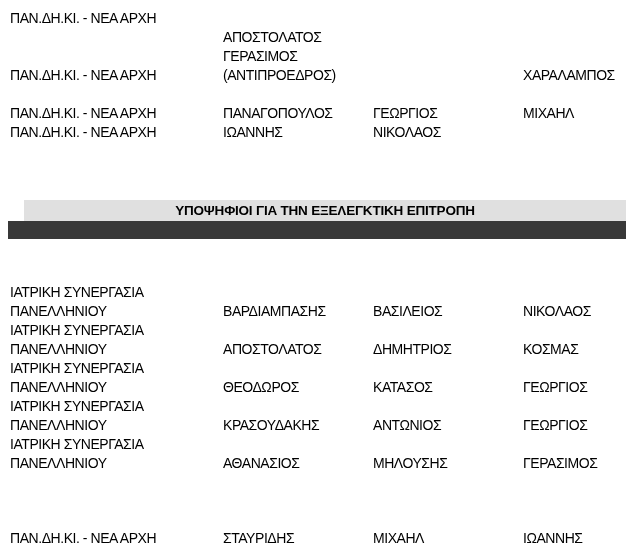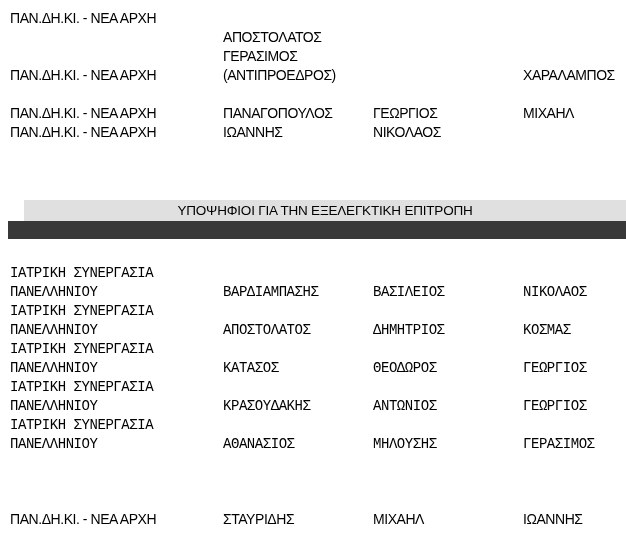--- a/index.html
+++ b/index.html
@@ -25,28 +25,28 @@
   }
   .cell{white-space:normal;overflow:hidden;}
   .h-single{height:19px;}
   .h-triple{height:57px;}
   .row-first{margin-top:9px;}
   .row-after-gap{margin-top:19px;}
   .sec2 .row{height:38px;}
   .band-light{
     margin-left:24px;margin-top:58px;height:21px;
     background:var(--band-light);
-    text-align:center;font-weight:normal;line-height:21px;
+    text-align:center;font-weight:bold;line-height:21px;
     font-size:13.5px;letter-spacing:-0.2px;
   }
   .band-dark{
     margin-left:8px;height:18px;
     background:var(--band-dark);
   }
-  .sec2{margin-top:25px;font-family:Liberation Mono, monospace;}
+  .sec2{margin-top:44px;}
   .row-last{margin-top:56px;}
 </style>
 </head>
 <body>
 
 <div class="page">
 
   <div class="row h-single row-first">
     <div class="cell">ΠΑΝ.ΔΗ.ΚΙ. - ΝΕΑ ΑΡΧΗ</div>
     <div class="cell"></div>
@@ -87,22 +87,22 @@
       <div class="cell">ΝΙΚΟΛΑΟΣ</div>
     </div>
     <div class="row">
       <div class="cell">ΙΑΤΡΙΚΗ ΣΥΝΕΡΓΑΣΙΑ ΠΑΝΕΛΛΗΝΙΟΥ</div>
       <div class="cell">ΑΠΟΣΤΟΛΑΤΟΣ</div>
       <div class="cell">ΔΗΜΗΤΡΙΟΣ</div>
       <div class="cell">ΚΟΣΜΑΣ</div>
     </div>
     <div class="row">
       <div class="cell">ΙΑΤΡΙΚΗ ΣΥΝΕΡΓΑΣΙΑ ΠΑΝΕΛΛΗΝΙΟΥ</div>
+      <div class="cell">ΘΕΟΔΩΡΟΣ</div>
       <div class="cell">ΚΑΤΑΣΟΣ</div>
-      <div class="cell">ΘΕΟΔΩΡΟΣ</div>
       <div class="cell">ΓΕΩΡΓΙΟΣ</div>
     </div>
     <div class="row">
       <div class="cell">ΙΑΤΡΙΚΗ ΣΥΝΕΡΓΑΣΙΑ ΠΑΝΕΛΛΗΝΙΟΥ</div>
       <div class="cell">ΚΡΑΣΟΥΔΑΚΗΣ</div>
       <div class="cell">ΑΝΤΩΝΙΟΣ</div>
       <div class="cell">ΓΕΩΡΓΙΟΣ</div>
     </div>
     <div class="row">
       <div class="cell">ΙΑΤΡΙΚΗ ΣΥΝΕΡΓΑΣΙΑ ΠΑΝΕΛΛΗΝΙΟΥ</div>

